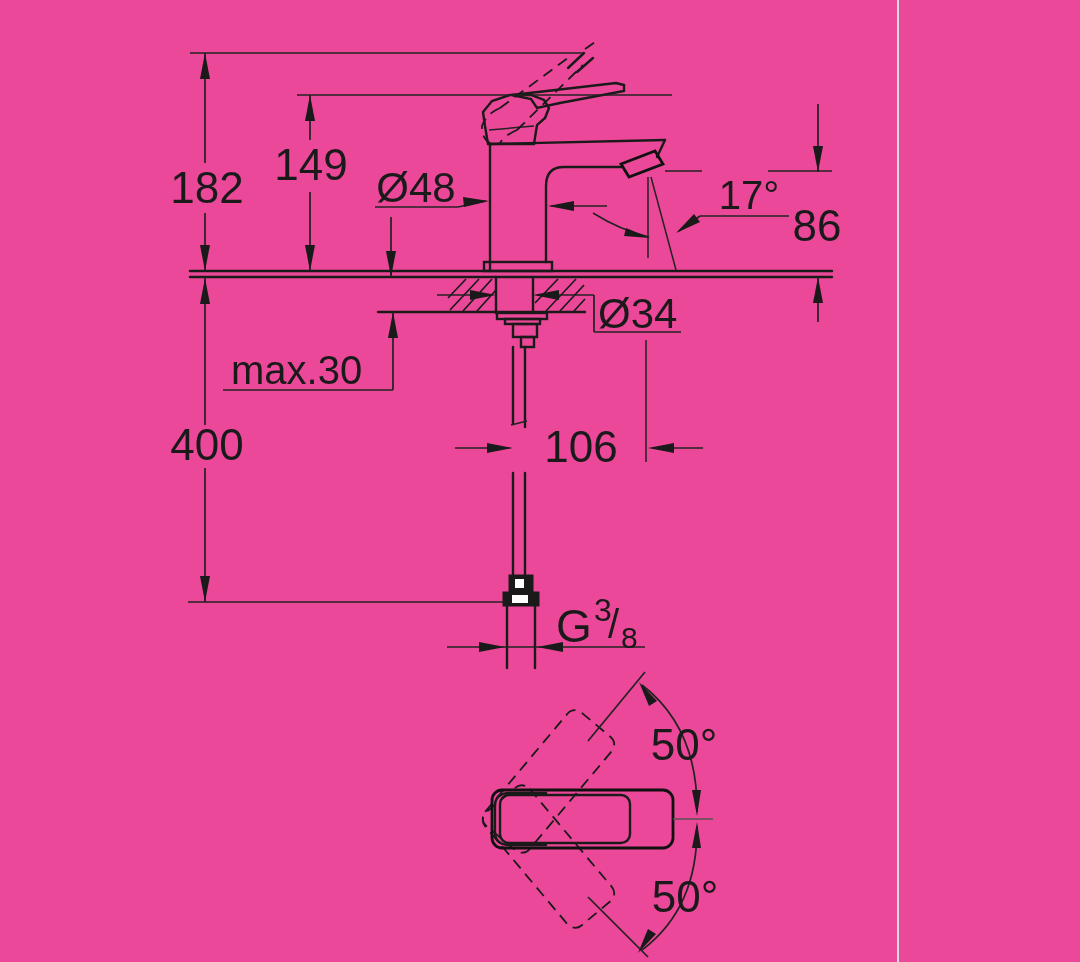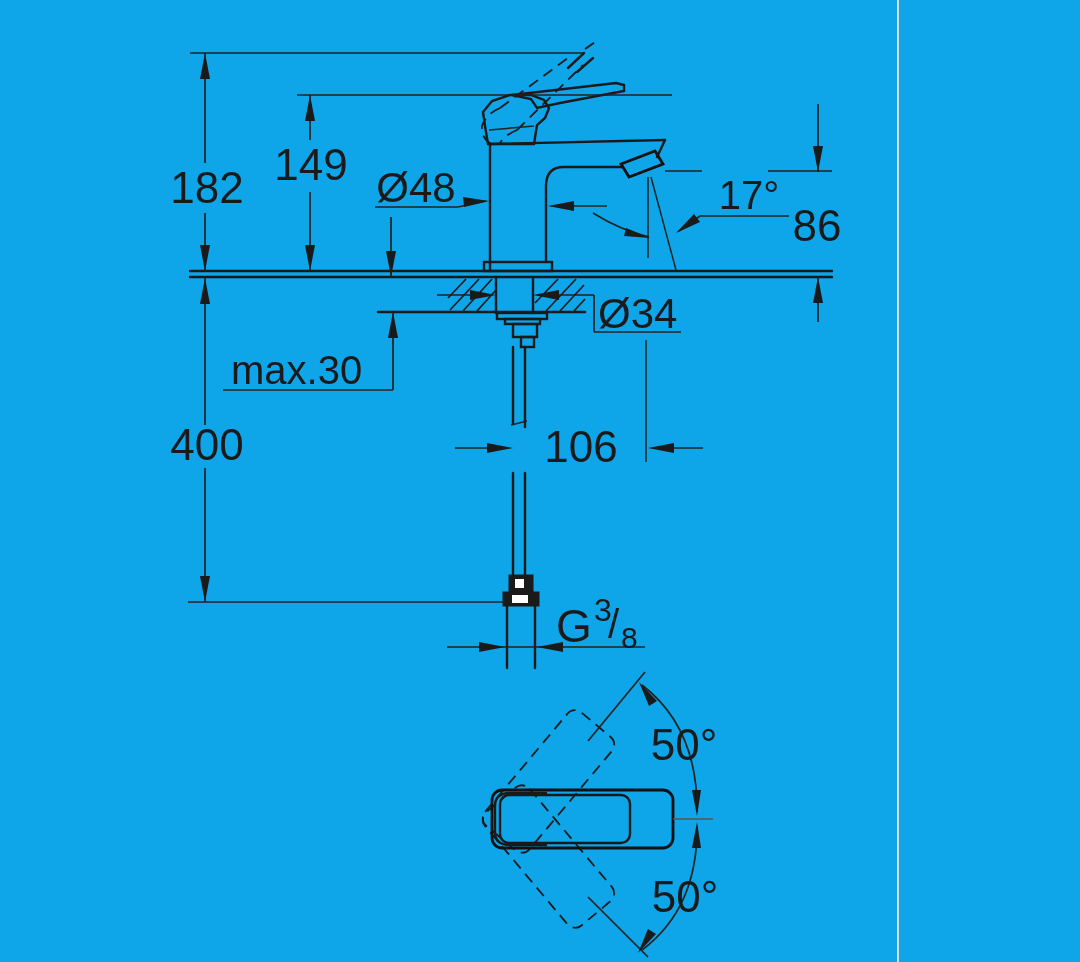--- a/index.html
+++ b/index.html
@@ -1,16 +1,16 @@
 <!DOCTYPE html>
 <html><head>
 <meta charset="utf-8">
 <style>
   html,body{margin:0;padding:0;background:#ffffff;}
-  .stage{width:1080px;height:962px;position:relative;background:#0ea5e9;overflow:hidden;}
+  .stage{width:1080px;height:962px;position:relative;background:#ec4899;overflow:hidden;}
   svg{display:block;}
   text{font-family:"Liberation Sans","DejaVu Sans",sans-serif;fill:#1a1a1a;}
   .obj{stroke:#1a1a1a;stroke-width:2.4;fill:none;stroke-linecap:round;}
   .objthick{stroke:#111;stroke-width:2.8;fill:none;}
   .dim{stroke:#222;stroke-width:1.7;fill:none;}
   .thin{stroke:#222;stroke-width:1.5;fill:none;}
   .ah{fill:#1a1a1a;stroke:none;}
   .ghost{stroke:#1a1a1a;stroke-width:1.8;fill:none;stroke-dasharray:11 7;}
   .hatch{stroke:#1a1a1a;stroke-width:1.7;}
   .dark{fill:#1a1a1a;stroke:#1a1a1a;}

